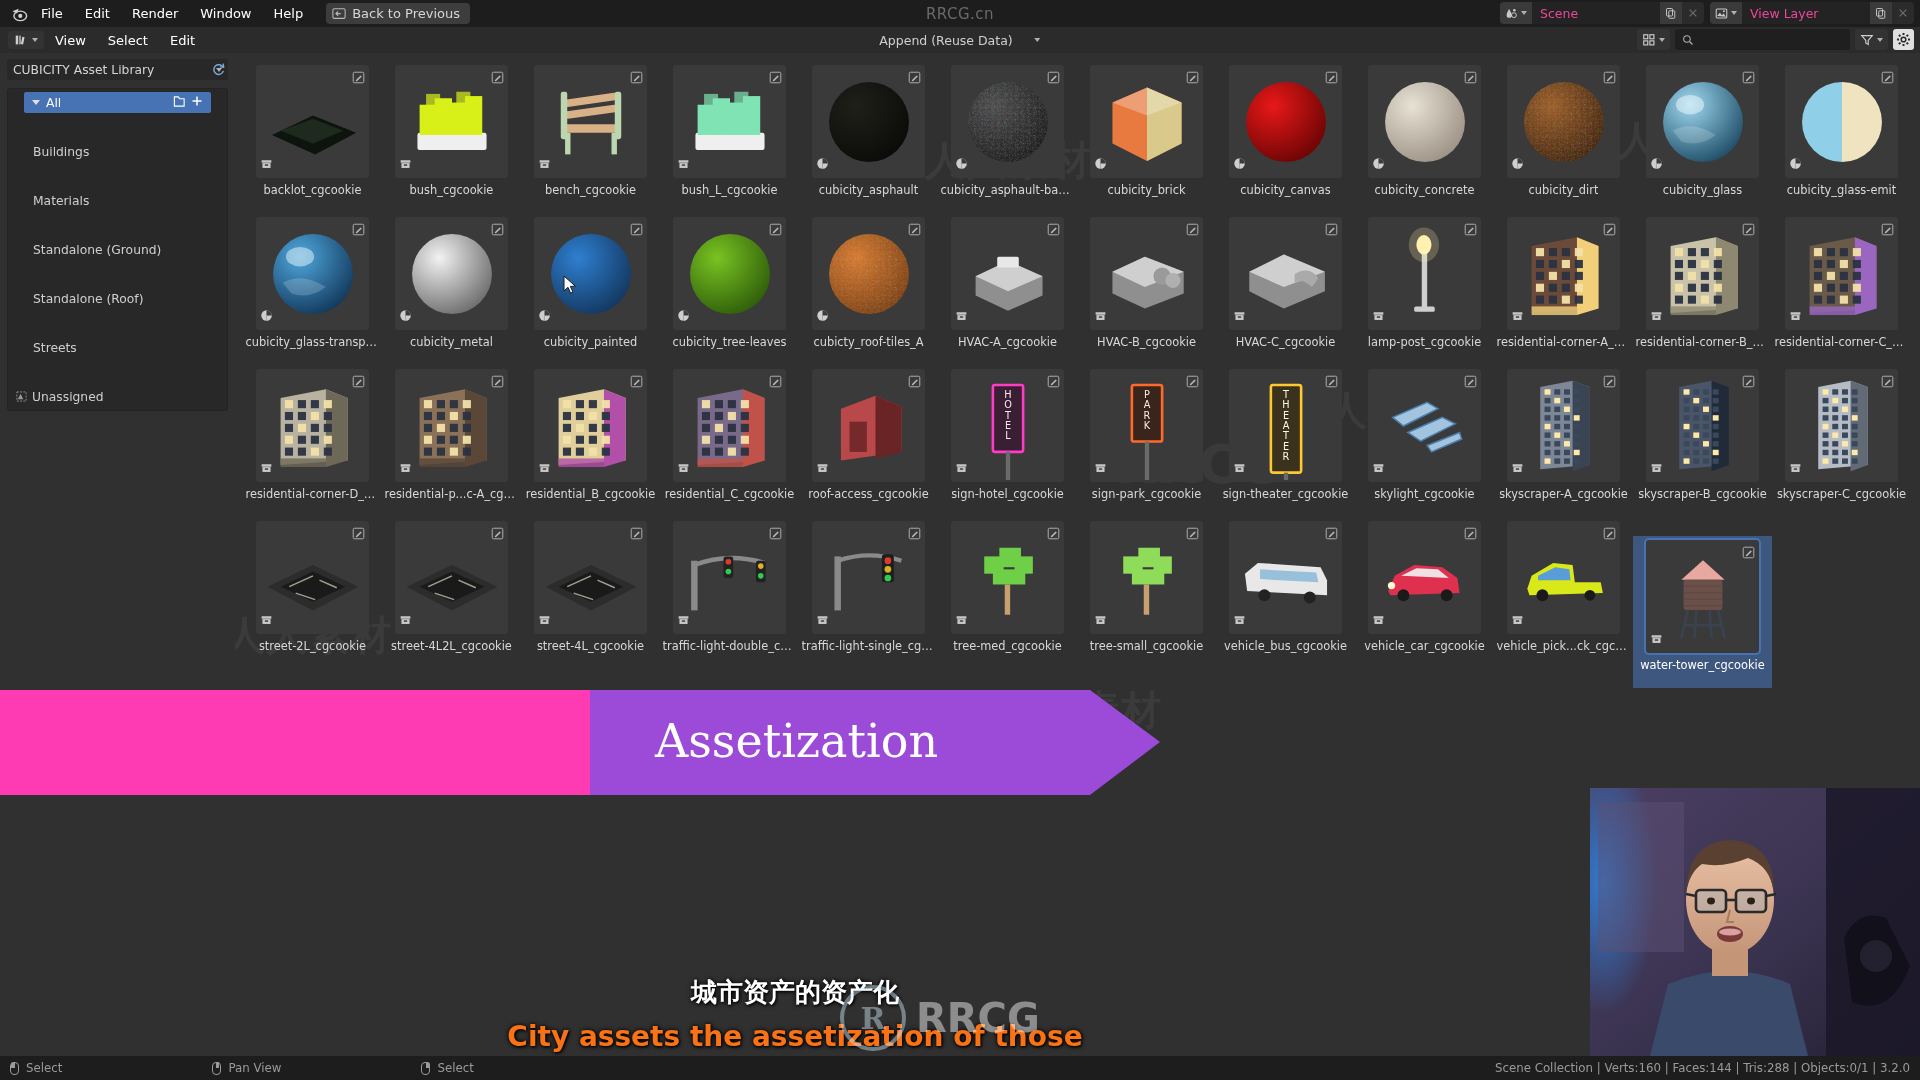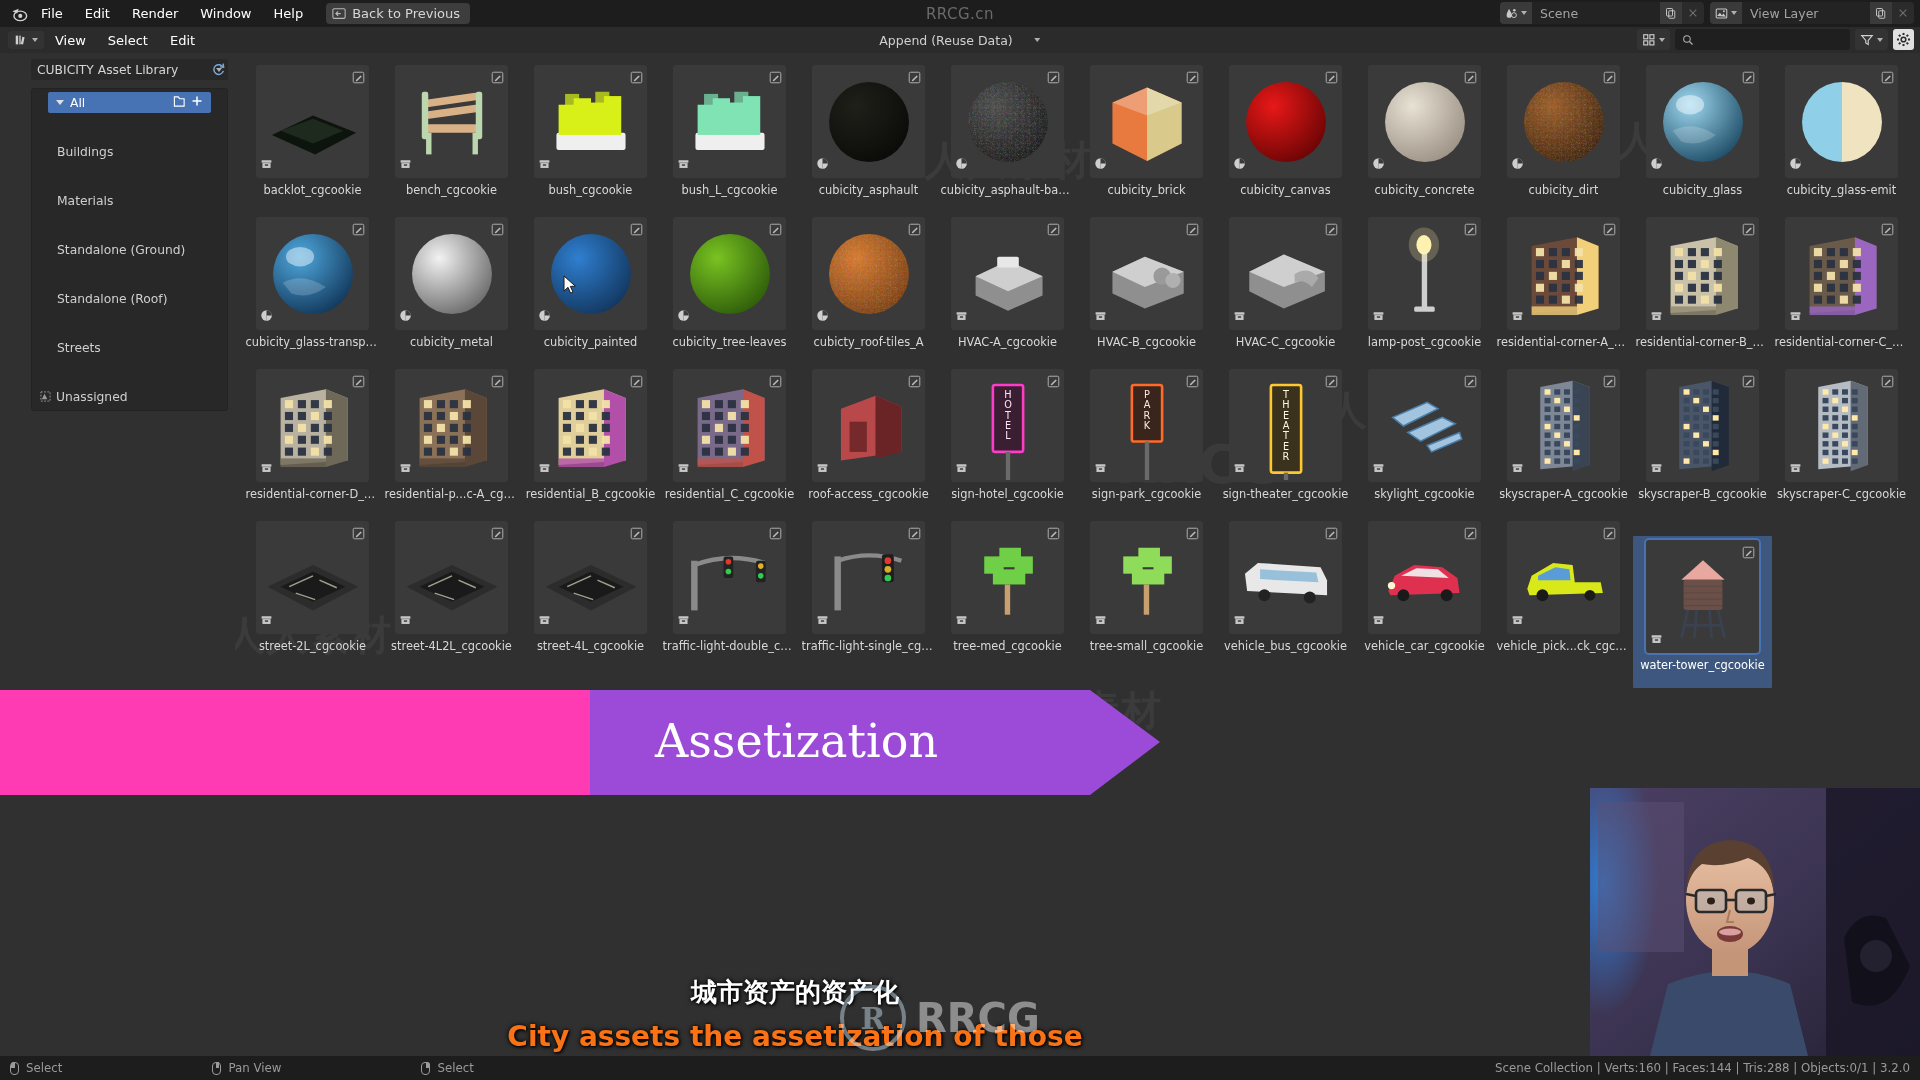--- a/index.html
+++ b/index.html
@@ -12,42 +12,42 @@
     background:#1d1d1d; display:flex; align-items:center; padding-left:8px; gap:0px; }
   .bl-logo{ width:22px;height:22px;display:flex;align-items:center;justify-content:center; }
   .menu-item{ color:#ffffff; font-size:13px; padding:3px 11px; white-space:nowrap; }
   #backprev{ margin-left:12px; display:flex; align-items:center; gap:6px;
     background:#3d3d3d; border-radius:4px; padding:3px 10px 3px 6px; color:#d6d6d6; font-size:13px;}
   #rrcg-top{ position:absolute; left:50%; transform:translateX(-50%); top:5px;
     color:#6a6a6a; font-size:15px; letter-spacing:.5px;}
   #topright{ position:absolute; right:6px; top:2px; display:flex; align-items:center; gap:6px;}
   .id-block{ display:flex; align-items:center; background:#232323; border-radius:4px; height:22px; overflow:hidden;}
   .id-icon{ background:#3a3a3a; height:22px; display:flex;align-items:center;gap:3px; padding:0 5px;}
-  .id-name{ color:#a3a3a3; font-size:12.5px; padding:0 10px 0 8px; min-width:128px;}
+  .id-name{ color:#ec4899; font-size:12.5px; padding:0 10px 0 8px; min-width:128px;}
   .id-btn{ width:22px;height:22px;display:flex;align-items:center;justify-content:center;background:#3a3a3a;}
   .id-btn.dim{ background:#2b2b2b; }
   .chev{ width:0;height:0;border-left:3.5px solid transparent;border-right:3.5px solid transparent;
     border-top:4px solid #b0b0b0;display:inline-block;}
 
   
   #hdr2{ position:absolute; left:0; top:27px; width:1920px; height:26px; background:#2b2b2b;
     display:flex; align-items:center; padding-left:8px; }
   .editor-sel{ display:flex;align-items:center;gap:4px;background:#333;border-radius:3px;padding:2px 6px;}
   #append-sel{ position:absolute; left:50%; transform:translateX(-50%);
     display:flex;align-items:center;gap:22px; background:#2b2b2b; color:#cfcfcf; font-size:12.5px;}
   #hdr2right{ position:absolute; right:6px; top:2px; display:flex; align-items:center; gap:5px;}
   .sq-btn{ height:21px; background:#333; border-radius:3px; display:flex; align-items:center;
     justify-content:center; gap:3px; padding:0 5px;}
   #searchbox{ width:175px;height:21px;background:#1f1f1f;border-radius:3px;
     display:flex;align-items:center;gap:5px;padding:0 7px;color:#8a8a8a;font-size:12px;}
   .gear{ width:21px;height:21px;background:#e0e0e0;border-radius:3px;display:flex;
     align-items:center;justify-content:center;}
 
   
-  #sidebar{ position:absolute; left:0; top:53px; width:235px; height:1027px; background:#303030;padding-left:24px; }
+  #sidebar{ position:absolute; left:0; top:53px; width:235px; height:1027px; background:#303030; }
   #libsel{ margin:6px 7px 0 7px; height:21px; background:#282828; border-radius:3px;
     display:flex; align-items:center; padding:0 6px; color:#d4d4d4; font-size:12.3px;}
   #libsel .lbl{ flex:1; }
   #refresh{ position:absolute; right:7px; top:6px; width:20px;height:21px;display:flex;
      align-items:center;justify-content:center;}
   #cat-box{ margin:8px 7px 0 7px; background:#282828; border:1px solid #232323;
     border-radius:3px; padding:3px 0; }
   .cat-row{ height:21px; display:flex; align-items:center; color:#cfcfcf; font-size:12.3px;
     padding-left:8px; position:relative;margin-top:28px; }
   .cat-row.sel{ background:#4772b3; color:#fff; border-radius:2px; margin:0 16px;}
@@ -336,45 +336,20 @@
               <rect x="2" y="4" width="12" height="3" fill="#e0e0e0"></rect>
               <rect x="3" y="7.5" width="10" height="6" fill="#e0e0e0"></rect>
               <rect x="6" y="9" width="4" height="1.8" fill="#3a3a3a"></rect>
             </svg></div>
         </div>
         <div class="cap">backlot_cgcookie</div>
       </div>
       <div class="cell">
         <div class="thumb">
           <svg width="108" height="108" viewBox="0 0 100 100">
-            <g>
-              <rect x="26" y="26" width="48" height="7" rx="2" fill="#d9b187" transform="rotate(-8 50 30)"></rect>
-              <rect x="26" y="37" width="48" height="7" rx="2" fill="#d9b187" transform="rotate(-8 50 40)"></rect>
-              <rect x="24" y="52" width="52" height="8" rx="2" fill="#d9b187"></rect>
-              <rect x="22" y="22" width="6" height="44" rx="2" fill="#bcd6b0"></rect>
-              <rect x="72" y="22" width="6" height="44" rx="2" fill="#bcd6b0"></rect>
-              <rect x="26" y="60" width="5" height="20" fill="#bcd6b0"></rect>
-              <rect x="69" y="60" width="5" height="20" fill="#bcd6b0"></rect>
-            </g>
-          </svg>
-          <div class="edit-badge"><svg width="13" height="13" viewBox="0 0 16 16">
-              <rect x="1.5" y="1.5" width="13" height="13" rx="1.6" fill="none" stroke="#d8d8d8" stroke-width="1.2"></rect>
-              <path d="M5 11 L10.6 5.4 L12 6.8 L6.4 12.4 L4.6 12.6Z" fill="#e8e8e8"></path>
-            </svg></div>
-          <div class="type-badge"><svg width="13" height="13" viewBox="0 0 16 16">
-              <rect x="2" y="4" width="12" height="3" fill="#e0e0e0"></rect>
-              <rect x="3" y="7.5" width="10" height="6" fill="#e0e0e0"></rect>
-              <rect x="6" y="9" width="4" height="1.8" fill="#3a3a3a"></rect>
-            </svg></div>
-        </div>
-        <div class="cap">bench_cgcookie</div>
-      </div>
-      <div class="cell">
-        <div class="thumb">
-          <svg width="108" height="108" viewBox="0 0 100 100">
             <rect x="18" y="60" width="64" height="16" rx="2" fill="#efefef"></rect>
             <g fill="#d8f018">
               <rect x="20" y="34" width="16" height="28"></rect>
               <rect x="34" y="28" width="16" height="34"></rect>
               <rect x="48" y="32" width="16" height="30"></rect>
               <rect x="62" y="26" width="16" height="36"></rect>
             </g>
             <g fill="#d8f018" opacity=".7">
               <rect x="26" y="24" width="13" height="14"></rect>
               <rect x="54" y="22" width="13" height="14"></rect>
@@ -384,20 +359,45 @@
               <rect x="1.5" y="1.5" width="13" height="13" rx="1.6" fill="none" stroke="#d8d8d8" stroke-width="1.2"></rect>
               <path d="M5 11 L10.6 5.4 L12 6.8 L6.4 12.4 L4.6 12.6Z" fill="#e8e8e8"></path>
             </svg></div>
           <div class="type-badge"><svg width="13" height="13" viewBox="0 0 16 16">
               <rect x="2" y="4" width="12" height="3" fill="#e0e0e0"></rect>
               <rect x="3" y="7.5" width="10" height="6" fill="#e0e0e0"></rect>
               <rect x="6" y="9" width="4" height="1.8" fill="#3a3a3a"></rect>
             </svg></div>
         </div>
         <div class="cap">bush_cgcookie</div>
+      </div>
+      <div class="cell">
+        <div class="thumb">
+          <svg width="108" height="108" viewBox="0 0 100 100">
+            <g>
+              <rect x="26" y="26" width="48" height="7" rx="2" fill="#d9b187" transform="rotate(-8 50 30)"></rect>
+              <rect x="26" y="37" width="48" height="7" rx="2" fill="#d9b187" transform="rotate(-8 50 40)"></rect>
+              <rect x="24" y="52" width="52" height="8" rx="2" fill="#d9b187"></rect>
+              <rect x="22" y="22" width="6" height="44" rx="2" fill="#bcd6b0"></rect>
+              <rect x="72" y="22" width="6" height="44" rx="2" fill="#bcd6b0"></rect>
+              <rect x="26" y="60" width="5" height="20" fill="#bcd6b0"></rect>
+              <rect x="69" y="60" width="5" height="20" fill="#bcd6b0"></rect>
+            </g>
+          </svg>
+          <div class="edit-badge"><svg width="13" height="13" viewBox="0 0 16 16">
+              <rect x="1.5" y="1.5" width="13" height="13" rx="1.6" fill="none" stroke="#d8d8d8" stroke-width="1.2"></rect>
+              <path d="M5 11 L10.6 5.4 L12 6.8 L6.4 12.4 L4.6 12.6Z" fill="#e8e8e8"></path>
+            </svg></div>
+          <div class="type-badge"><svg width="13" height="13" viewBox="0 0 16 16">
+              <rect x="2" y="4" width="12" height="3" fill="#e0e0e0"></rect>
+              <rect x="3" y="7.5" width="10" height="6" fill="#e0e0e0"></rect>
+              <rect x="6" y="9" width="4" height="1.8" fill="#3a3a3a"></rect>
+            </svg></div>
+        </div>
+        <div class="cap">bench_cgcookie</div>
       </div>
       <div class="cell">
         <div class="thumb">
           <svg width="108" height="108" viewBox="0 0 100 100">
             <rect x="18" y="60" width="64" height="16" rx="2" fill="#efefef"></rect>
             <g fill="#7fe3b4">
               <rect x="20" y="34" width="16" height="28"></rect>
               <rect x="34" y="28" width="16" height="34"></rect>
               <rect x="48" y="32" width="16" height="30"></rect>
               <rect x="62" y="26" width="16" height="36"></rect>

